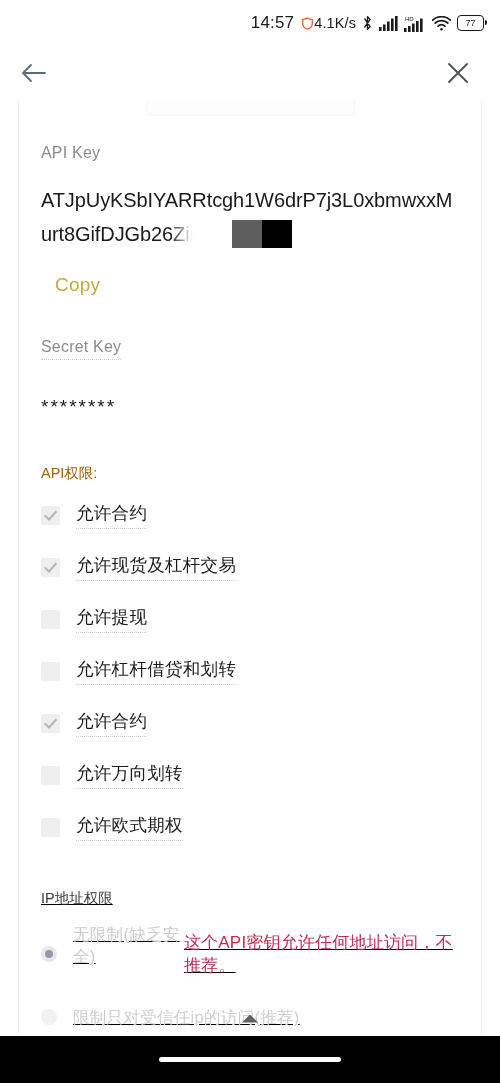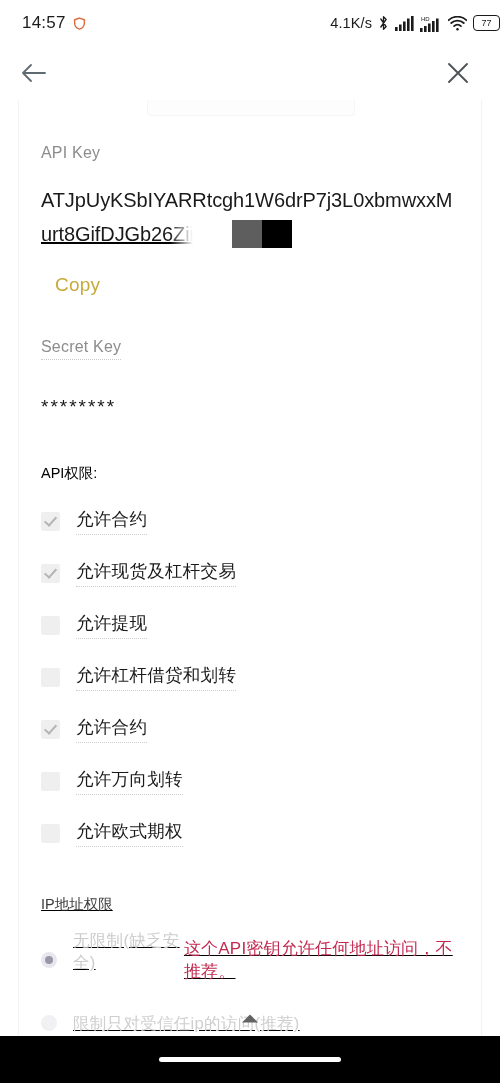--- a/index.html
+++ b/index.html
@@ -14,22 +14,22 @@
     overflow: hidden;
     font-family: "Liberation Sans", "DejaVu Sans", sans-serif;
     -webkit-font-smoothing: antialiased;
   }
 
   
   .statusbar {
     height: 46px;
     display: flex;
     align-items: center;
-    justify-content: space-between;
-    padding: 0 0 0 22px;
+    justify-content: flex-end;
+    padding: 0 16px 0 22px;
     box-sizing: border-box;
     background: #ffffff;
   }
   .sb-left {
     display: flex;
     align-items: center;
     gap: 7px;
   }
   .sb-clock {
     font-size: 17px;
@@ -150,21 +150,20 @@
     line-height: 1.8;
     color: #1a1a1a;
     letter-spacing: -.1px;
     word-break: break-all;
   }
   .key-line2-wrap {
     display: flex;
     align-items: center;
     gap: 38px;
     margin-top: 2px;
-    text-decoration: underline;
   }
   .key-line2 {
     font-size: 20px;
     color: #1a1a1a;
     letter-spacing: -.1px;
     position: relative;
     white-space: nowrap;
   }
   .key-line2:after {
     content: "";
@@ -194,22 +193,22 @@
     margin-top: 16px;
     font-size: 19px;
     letter-spacing: 2px;
     color: #1a1a1a;
   }
 
   
   .perm-section { margin-top: 46px; }
   .section-title {
     font-size: 14.5px;
-    color: #000000;
-    margin-bottom: 12px;
+    color: #a16207;
+    margin-bottom: 6px;
   }
   .perm-row {
     display: flex;
     align-items: center;
     gap: 16px;
     height: 52px;
     cursor: pointer;
   }
   .cbox {
     width: 19px;

